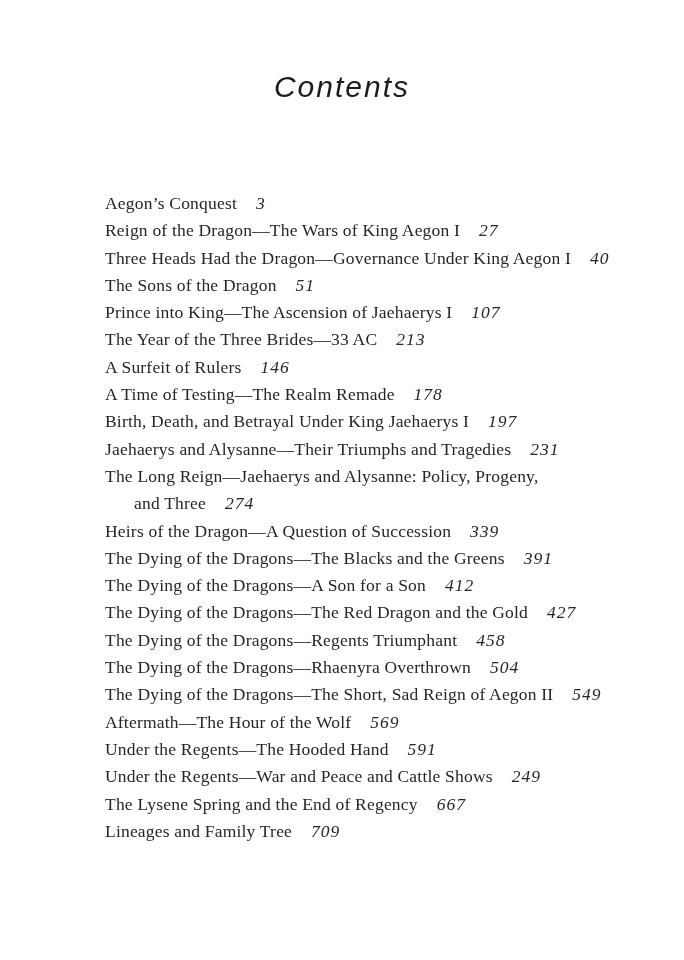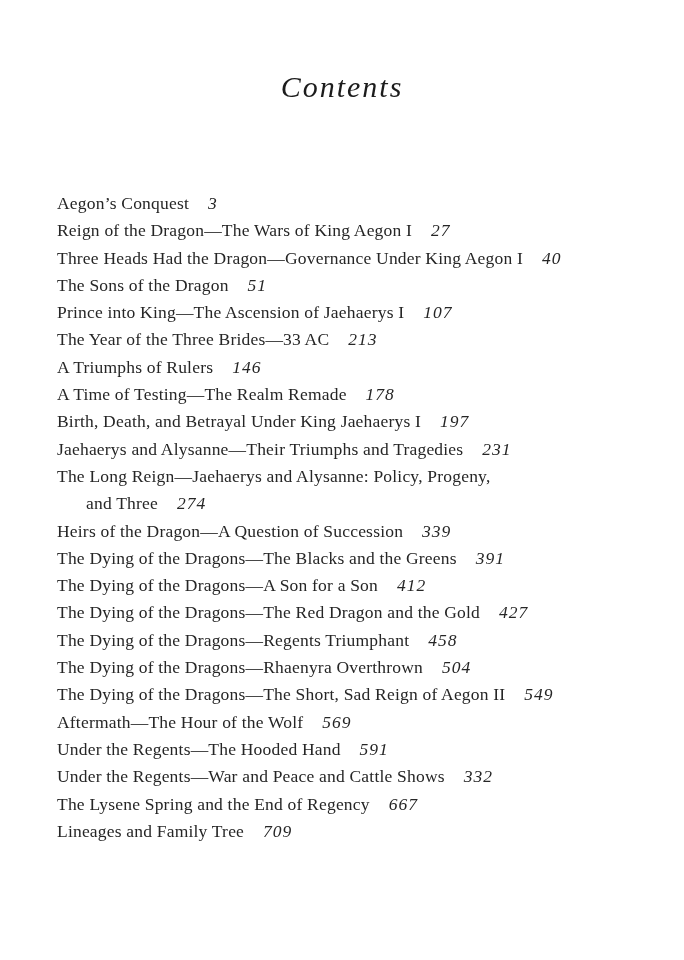--- a/index.html
+++ b/index.html
@@ -17,29 +17,29 @@
   .book-page {
     width: 684px;
     height: 960px;
     background: #ffffff;
     box-sizing: border-box;
   }
   .contents-title {
     margin: 0;
     padding-top: 70px;
     text-align: center;
-    font-family: Liberation Serif, serif;
+    font-family: Liberation Sans, sans-serif;
     font-style: italic;
     font-weight: 400;
     font-size: 30px;
     letter-spacing: 2px;
     color: #1c1c1c;
   }
   .toc {
-    margin: 86px 40px 0 57px;
+    margin: 86px 40px 0 105px;
   }
   .toc-entry {
     font-size: 17.5px;
     line-height: 27.3px;
     letter-spacing: 0.2px;
     cursor: default;
     white-space: nowrap;
   }
   .entry-title {
     font-style: normal;
@@ -59,31 +59,31 @@
 
 <div class="book-page">
   <h1 class="contents-title">Contents</h1>
   <div class="toc" id="toc-list">
       <div class="toc-entry"><span class="entry-title">Aegon’s Conquest</span><span class="entry-page">3</span></div>
       <div class="toc-entry"><span class="entry-title">Reign of the Dragon—The Wars of King Aegon I</span><span class="entry-page">27</span></div>
       <div class="toc-entry"><span class="entry-title">Three Heads Had the Dragon—Governance Under King Aegon I</span><span class="entry-page">40</span></div>
       <div class="toc-entry"><span class="entry-title">The Sons of the Dragon</span><span class="entry-page">51</span></div>
       <div class="toc-entry"><span class="entry-title">Prince into King—The Ascension of Jaehaerys I</span><span class="entry-page">107</span></div>
       <div class="toc-entry"><span class="entry-title">The Year of the Three Brides—33 AC</span><span class="entry-page">213</span></div>
-      <div class="toc-entry"><span class="entry-title">A Triumphs of Rulers</span><span class="entry-page">146</span></div>
+      <div class="toc-entry"><span class="entry-title">A Surfeit of Rulers</span><span class="entry-page">146</span></div>
       <div class="toc-entry"><span class="entry-title">A Time of Testing—The Realm Remade</span><span class="entry-page">178</span></div>
       <div class="toc-entry"><span class="entry-title">Birth, Death, and Betrayal Under King Jaehaerys I</span><span class="entry-page">197</span></div>
       <div class="toc-entry"><span class="entry-title">Jaehaerys and Alysanne—Their Triumphs and Tragedies</span><span class="entry-page">231</span></div>
       <div class="toc-entry"><span class="entry-title">The Long Reign—Jaehaerys and Alysanne: Policy, Progeny,</span><div class="entry-wrap"><span class="entry-title">and Three</span><span class="entry-page">274</span></div></div>
       <div class="toc-entry"><span class="entry-title">Heirs of the Dragon—A Question of Succession</span><span class="entry-page">339</span></div>
       <div class="toc-entry"><span class="entry-title">The Dying of the Dragons—The Blacks and the Greens</span><span class="entry-page">391</span></div>
       <div class="toc-entry"><span class="entry-title">The Dying of the Dragons—A Son for a Son</span><span class="entry-page">412</span></div>
       <div class="toc-entry"><span class="entry-title">The Dying of the Dragons—The Red Dragon and the Gold</span><span class="entry-page">427</span></div>
       <div class="toc-entry"><span class="entry-title">The Dying of the Dragons—Regents Triumphant</span><span class="entry-page">458</span></div>
       <div class="toc-entry"><span class="entry-title">The Dying of the Dragons—Rhaenyra Overthrown</span><span class="entry-page">504</span></div>
       <div class="toc-entry"><span class="entry-title">The Dying of the Dragons—The Short, Sad Reign of Aegon II</span><span class="entry-page">549</span></div>
       <div class="toc-entry"><span class="entry-title">Aftermath—The Hour of the Wolf</span><span class="entry-page">569</span></div>
       <div class="toc-entry"><span class="entry-title">Under the Regents—The Hooded Hand</span><span class="entry-page">591</span></div>
-      <div class="toc-entry"><span class="entry-title">Under the Regents—War and Peace and Cattle Shows</span><span class="entry-page">332</span></div>
+      <div class="toc-entry"><span class="entry-title">Under the Regents—War and Peace and Cattle Shows</span><span class="entry-page">249</span></div>
       <div class="toc-entry"><span class="entry-title">The Lysene Spring and the End of Regency</span><span class="entry-page">667</span></div>
       <div class="toc-entry"><span class="entry-title">Lineages and Family Tree</span><span class="entry-page">709</span></div>
     </div>
 </div>
 
 </body></html>

